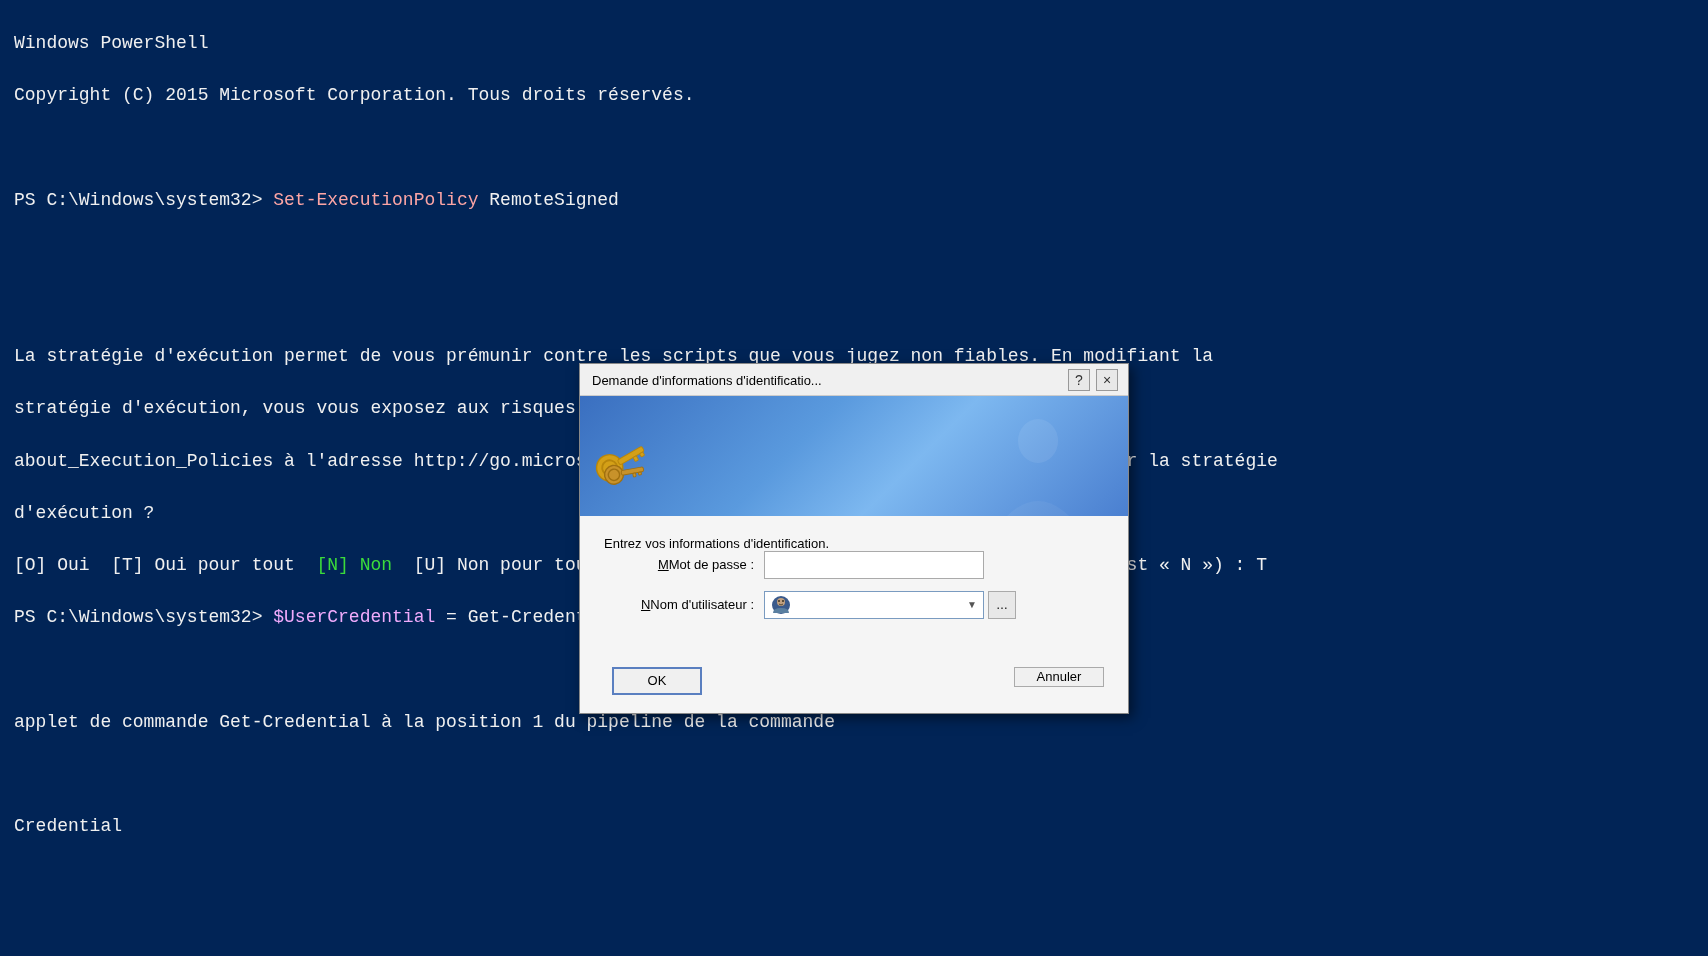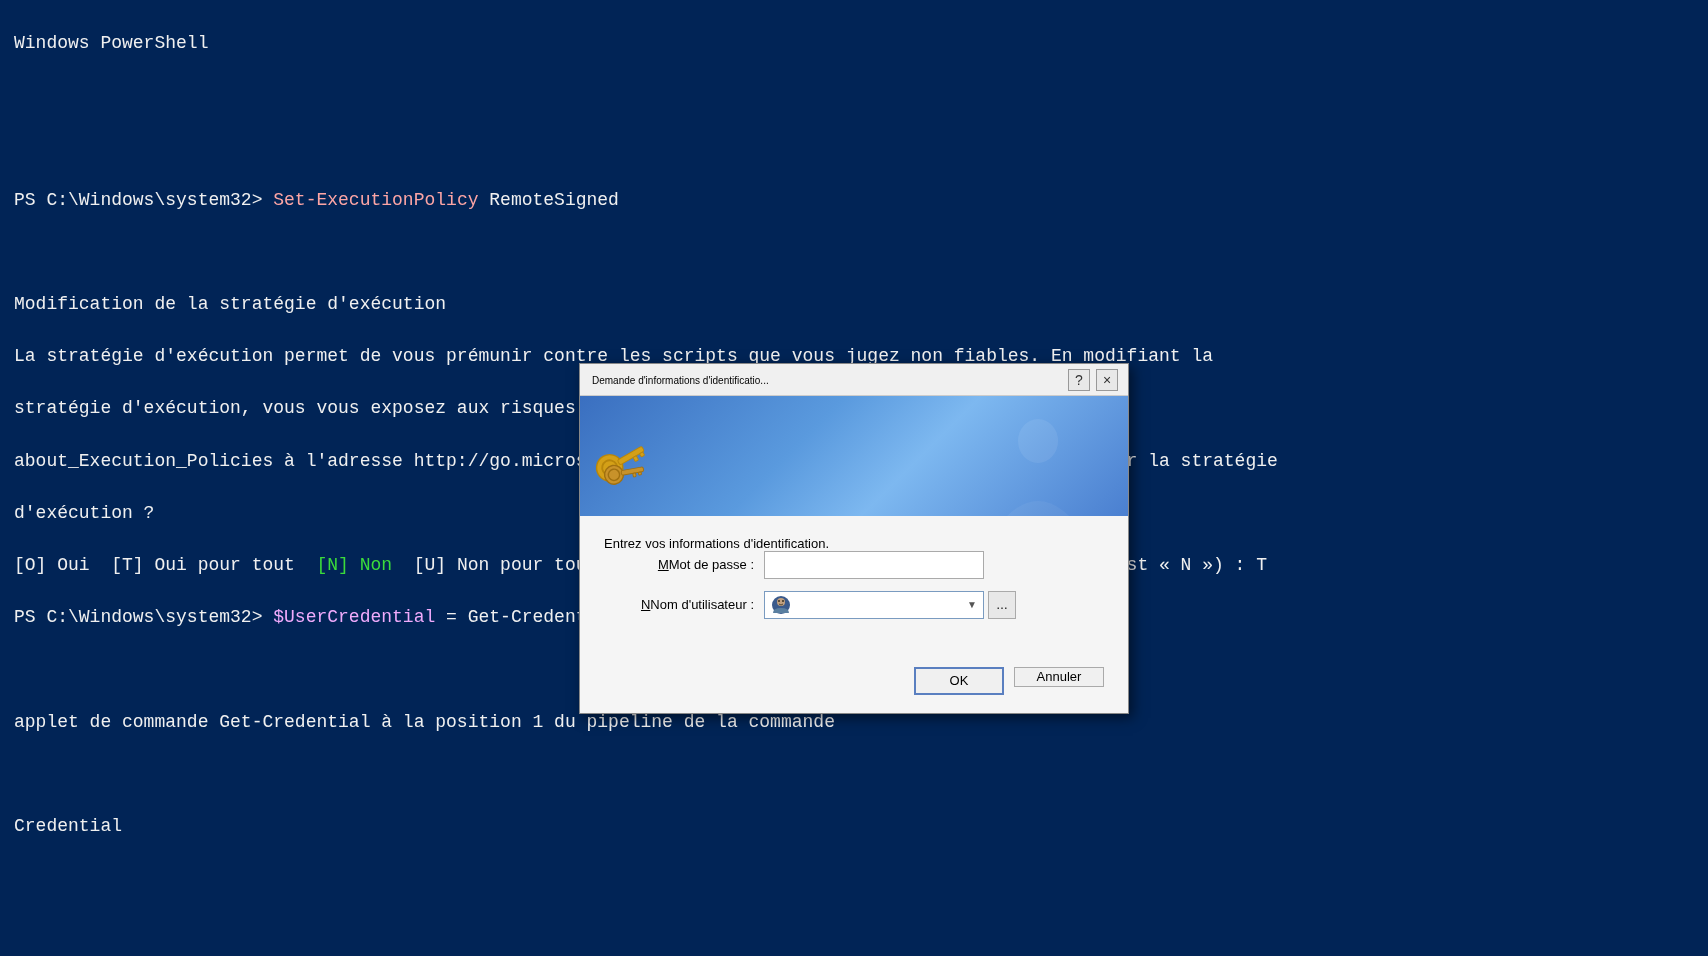--- a/index.html
+++ b/index.html
@@ -56,21 +56,21 @@
       background: #f0f0f0;
       display: flex;
       align-items: center;
       justify-content: space-between;
       padding: 8px 10px 6px 12px;
       border-bottom: 1px solid #ccc;
       height: 32px;
     }
 
     .dialog-titlebar-title {
-      font-size: 10px;
+      font-size: 13px;
       color: #000;
       font-weight: normal;
       text-align: center;
     }
 
     .dialog-titlebar-buttons {
       display: flex;
       align-items: center;
       gap: 6px;
     }
@@ -192,24 +192,24 @@
 
     .form-password {
       width: 220px;
       height: 28px;
       border: 1px solid #aaa;
       background: #fff;
       padding: 2px 6px;
     }
 
     .dialog-footer {
-      padding: 12px 24px 18px 19px;
+      padding: 12px 24px 18px 32px;
       background: #f5f5f5;
       display: flex;
-      justify-content: flex-end;
+      justify-content: space-between;
       gap: 10px;
       border-top: none;
     }
 
     .btn-ok {
       width: 90px;
       height: 28px;
       background: #f0f0f0;
       border: 2px solid #5a7fc0;
       font-size: 13px;
@@ -225,25 +225,25 @@
       font-size: 13px;
       cursor: pointer;
       color: #000;
     }
   </style>
 </head>
 <body>
 
 <div class="terminal">
 <span class="white">Windows PowerShell</span>
-<br>
+<br><span class="white">Copyright (C) 2015 Microsoft Corporation. Tous droits réservés.</span>
 <br>
 <br><span class="white">PS C:\Windows\system32&gt; </span><span class="yellow">Set-ExecutionPolicy</span><span class="white"> RemoteSigned</span>
 <br>
-<br><span class="white">Modification de la stratégie d'exécution</span>
+<br>
 <br><span class="white">La stratégie d'exécution permet de vous prémunir contre les scripts que vous jugez non fiables. En modifiant la</span>
 <br><span class="white">stratégie d'exécution, vous vous exposez aux risques de sécurité décrits dans la rubrique d'aide</span>
 <br><span class="white">about_Execution_Policies à l'adresse http://go.microsoft.com/fwlink/?LinkID=135170. Voulez-vous modifier la stratégie</span>
 <br><span class="white">d'exécution ?</span>
 <br><span class="white">[O] Oui  [T] Oui pour tout  </span><span class="green">[N] Non</span><span class="white">  [U] Non pour tout  [S] Suspendre  [?] Aide (la valeur par défaut est « N ») : T</span>
 <br><span class="white">PS C:\Windows\system32&gt; </span><span class="cyan">$UserCredential</span><span class="white"> = Get-Credential</span>
 <br>
 <br><span class="white">applet de commande Get-Credential à la position 1 du pipeline de la commande</span>
 <br>
 <br><span class="white">Credential</span>

